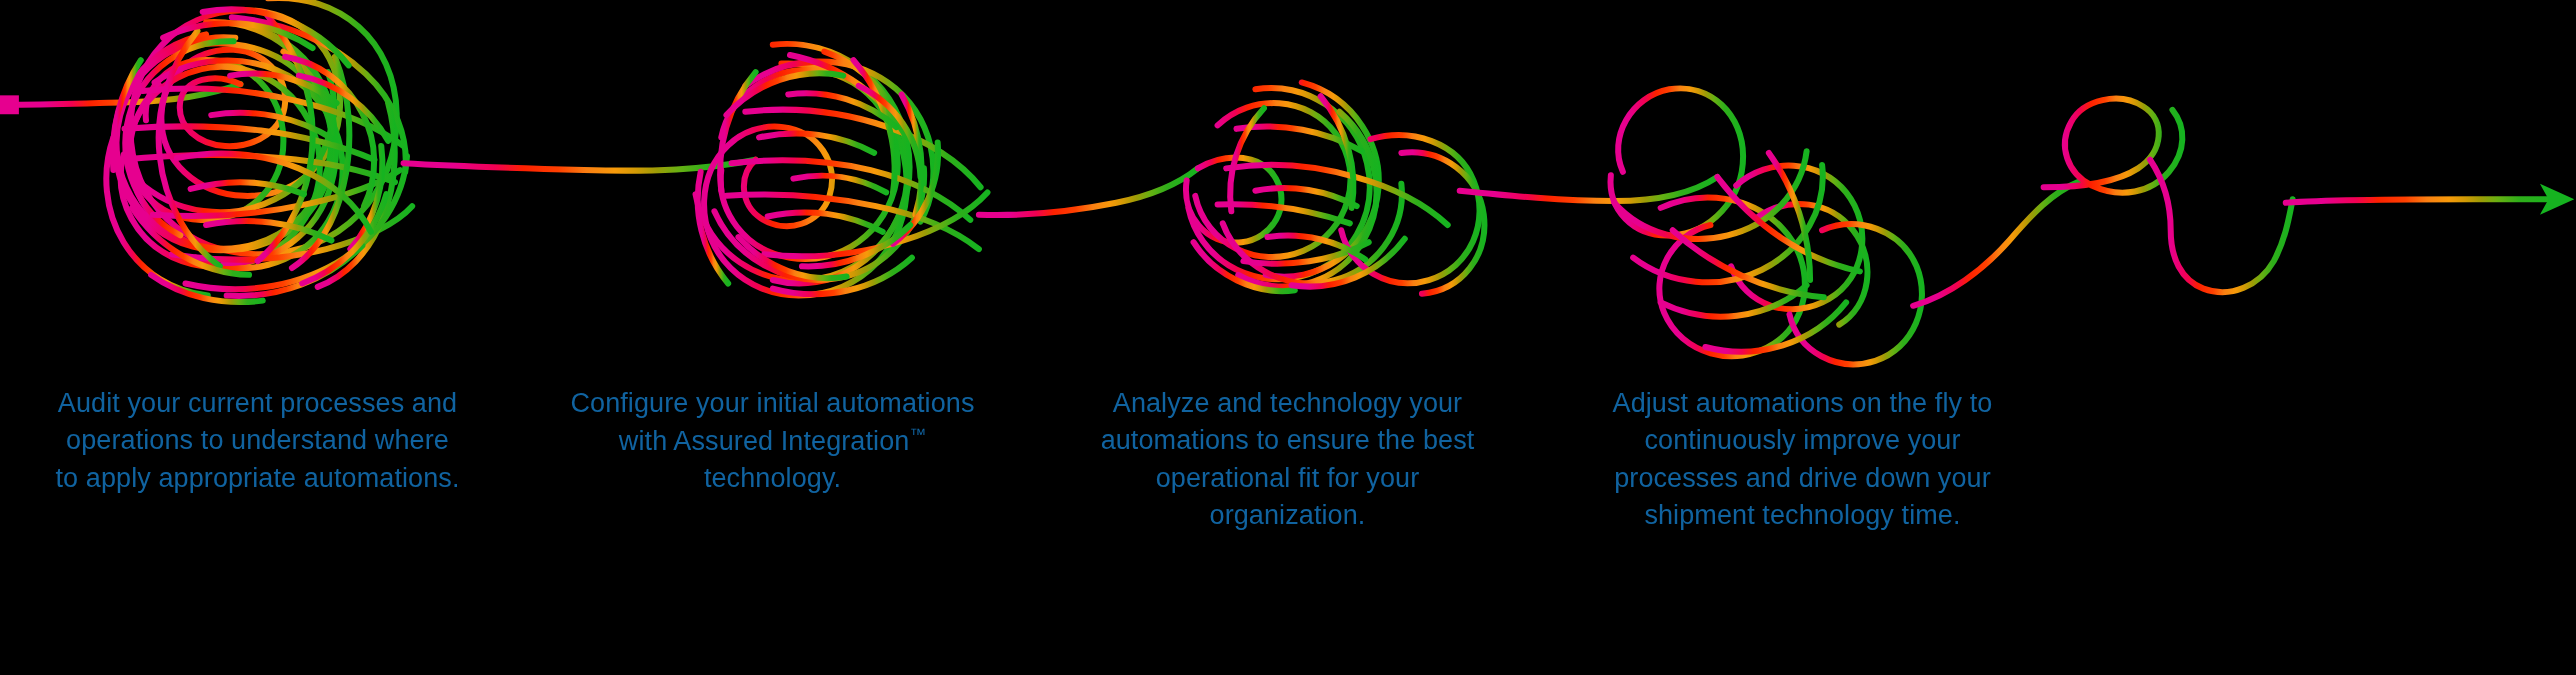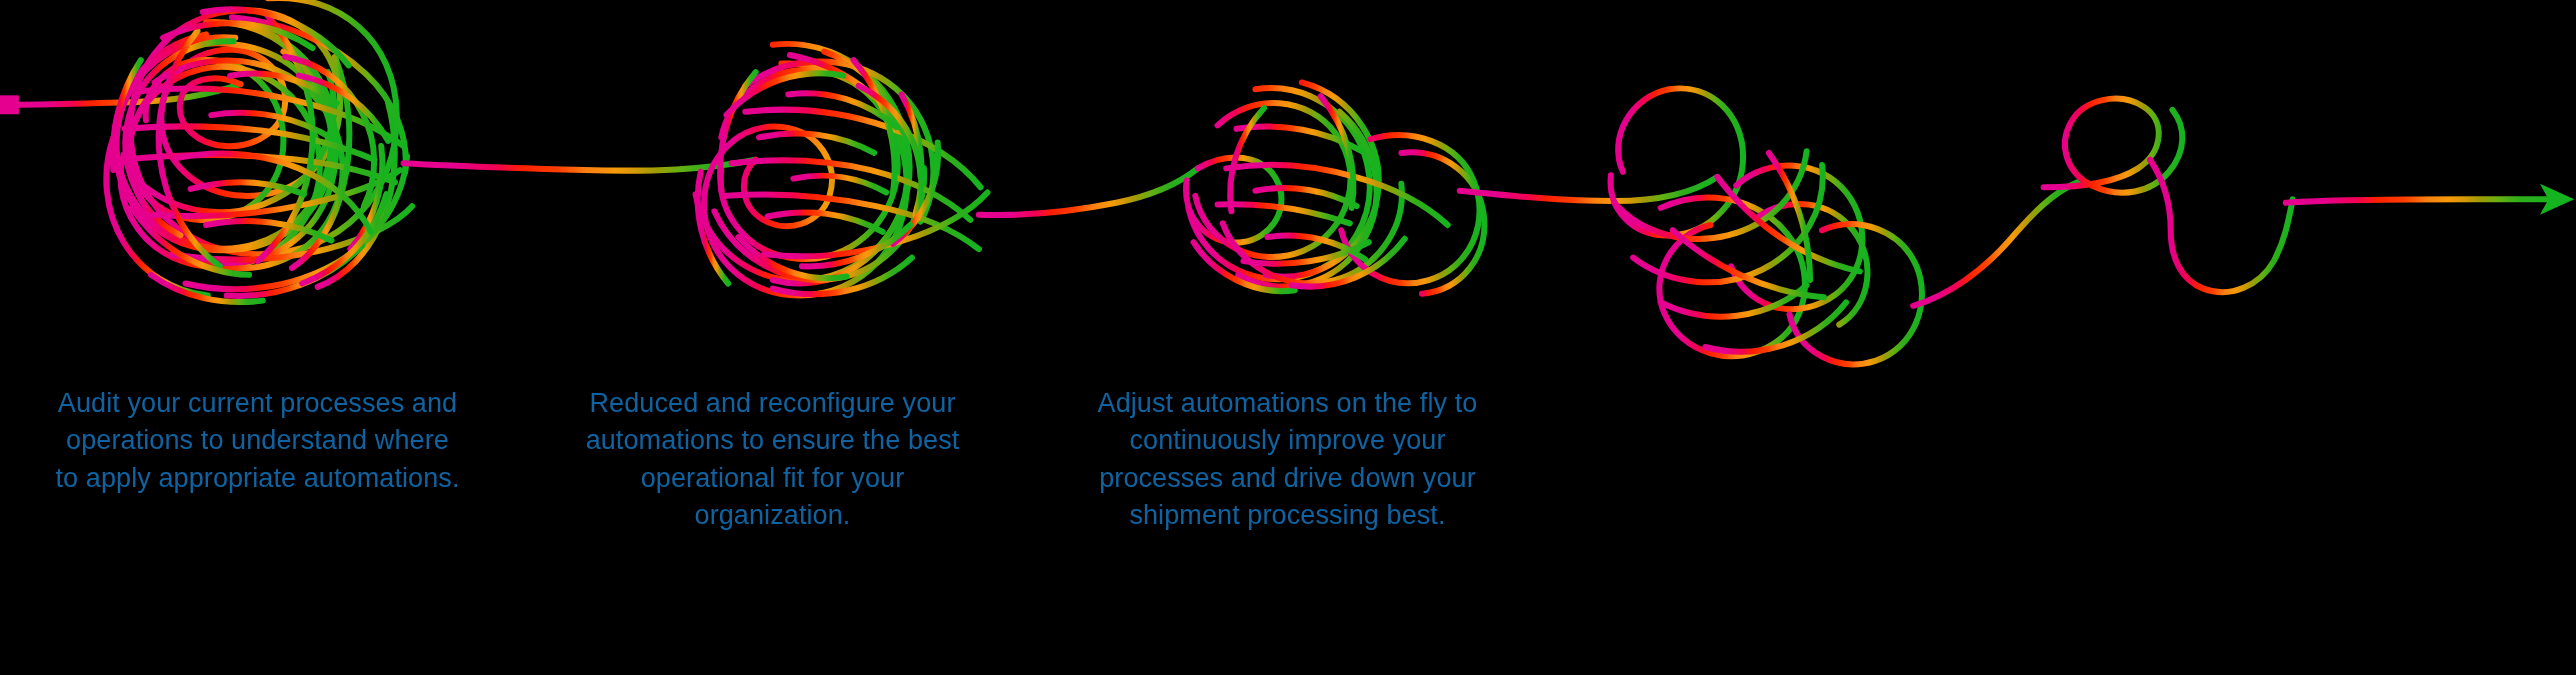--- a/index.html
+++ b/index.html
@@ -203,25 +203,28 @@
 
     <path d="M2958 214 L2998 232 L2958 250 L2968 232 Z" fill="#16b320" stroke="none"></path>
   </svg>
 
   <div id="captions">
 
     <div class="caption-col">
       <span>Audit your current processes and operations to understand where to apply appropriate automations.</span>
     </div>
 
-
-    <div class="caption-col">
-      <span>Reduced and reconfigure your automations to ensure the best operational fit for your organization.</span>
-    </div>
-
-    <div class="caption-col">
-      <span>Adjust automations on the fly to continuously improve your processes and drive down your shipment processing best.</span>
+    <div class="caption-col">
+      <span>Configure your initial automations with Assured Integration<span class="tm">™</span> technology.</span>
+    </div>
+
+    <div class="caption-col">
+      <span>Analyze and technology your automations to ensure the best operational fit for your organization.</span>
+    </div>
+
+    <div class="caption-col">
+      <span>Adjust automations on the fly to continuously improve your processes and drive down your shipment technology time.</span>
     </div>
 
 
   </div>
 </div>
 
 
 </body></html>

